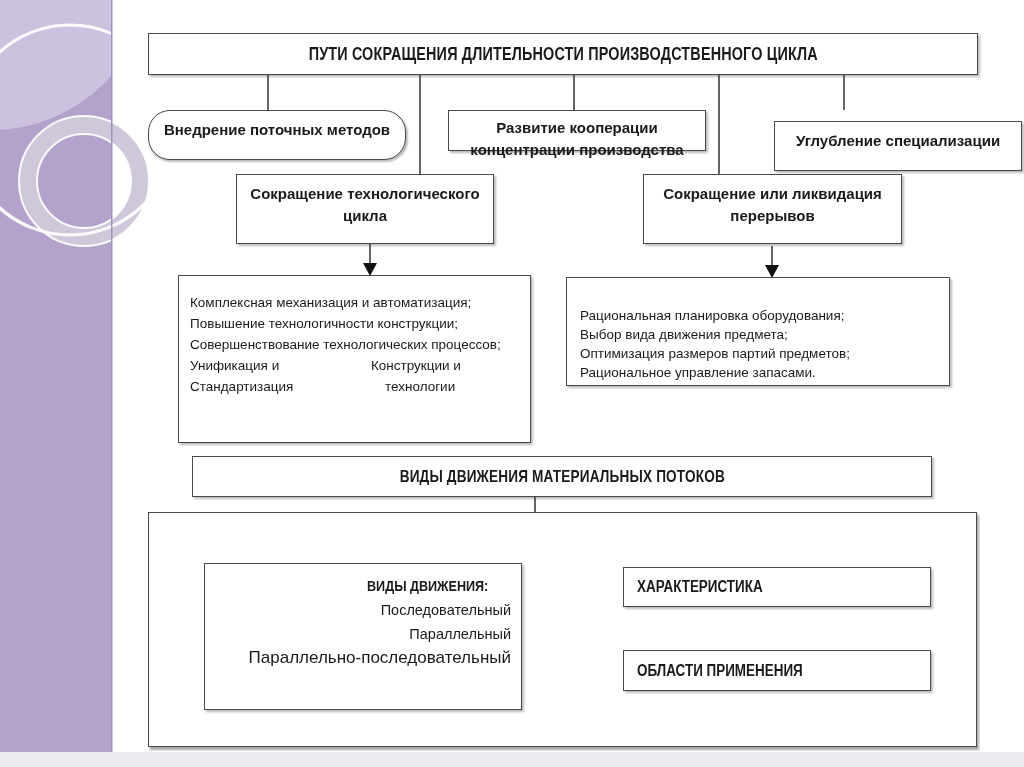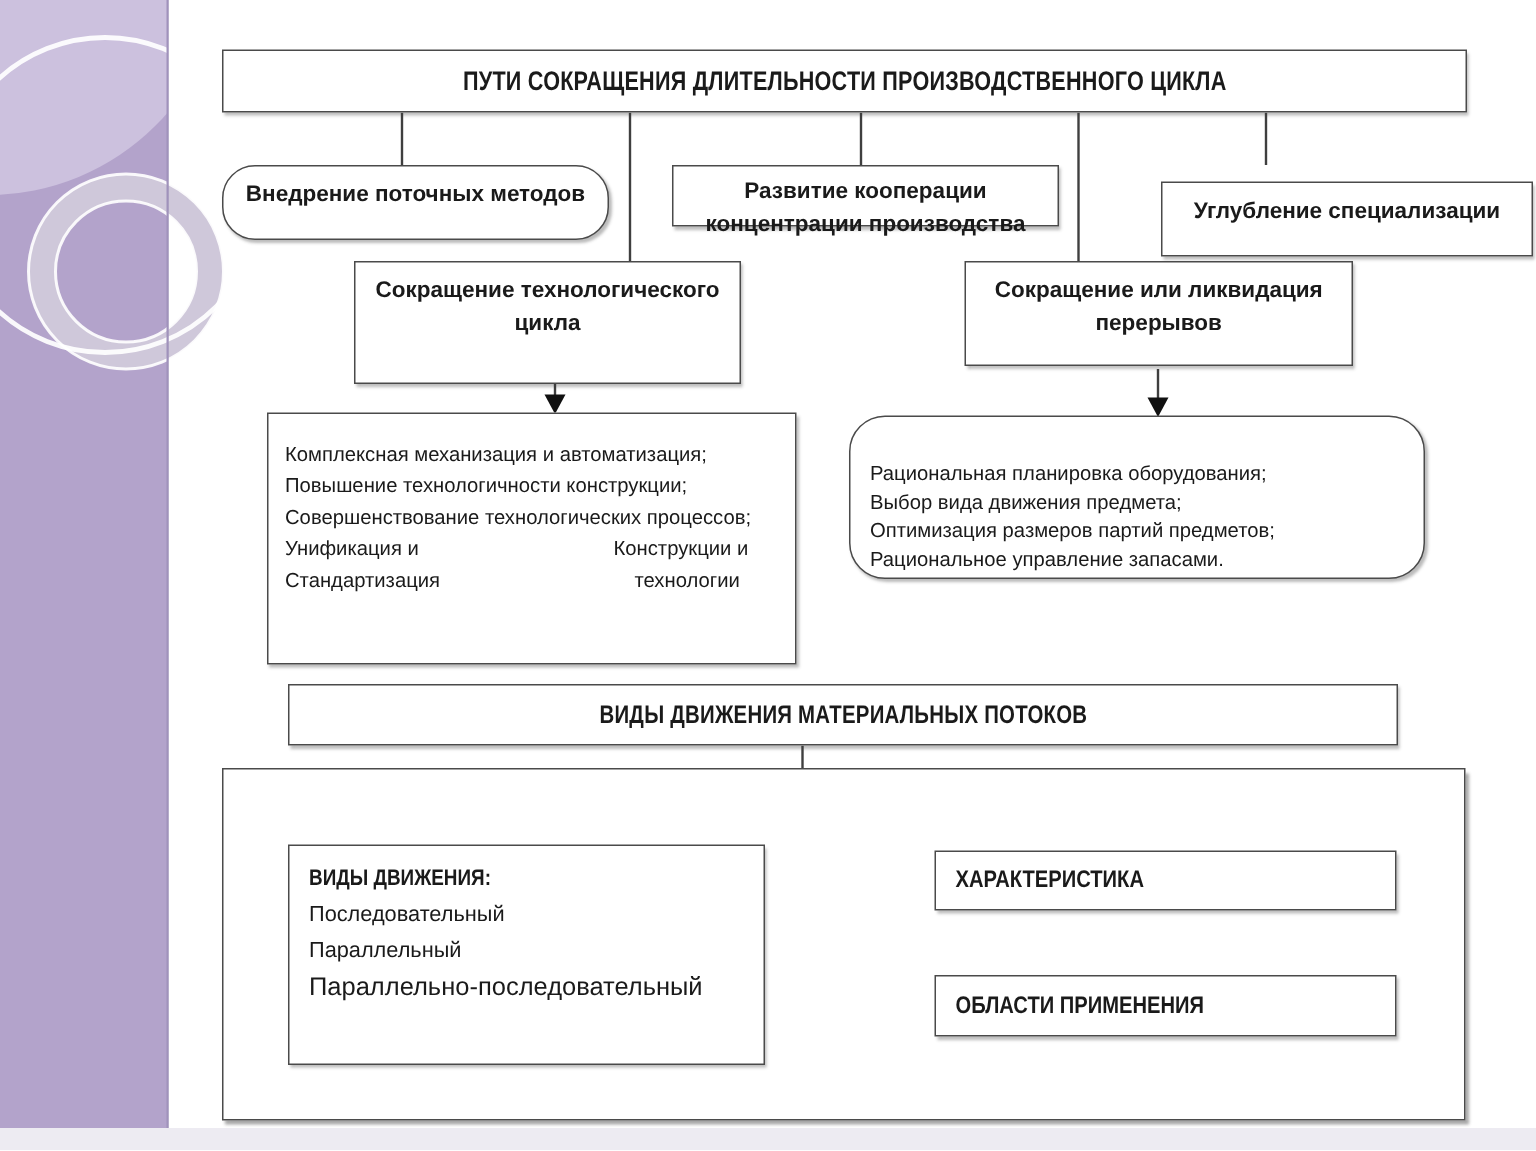--- a/index.html
+++ b/index.html
@@ -30,21 +30,21 @@
   }
   .cond-left{
     font-weight:bold;
     display:inline-block;
     transform:scaleX(0.84);
     transform-origin:0 50%;
     white-space:nowrap;
   }
   .lbl{font-weight:bold;font-size:15px;line-height:1.45;}
   .body-text{font-size:13.5px;line-height:21px;}
-  .pair-row{display:flex;gap:38px;}
+  .pair-row{display:flex;}
   .pair-left{display:inline-block;width:181px;flex:0 0 181px;}
   svg{display:block;}
 </style>
 </head>
 <body>
 
 <div id="slide">
 
   <svg class="abs" style="left:0;top:0;" width="200" height="767" viewBox="0 0 200 767">
     <defs>
@@ -95,21 +95,21 @@
   </div>
 
   <div class="box top-center" style="left:448px;top:110px;width:258px;height:41px;padding:6px 8px 0 8px;">
     <span class="lbl">Развитие кооперации концентрации производства</span>
   </div>
 
   <div class="box top-center" style="left:733px;top:121px;width:248px;height:50px;padding-top:8px;margin-left:41px;">
     <span class="lbl">Углубление специализации</span>
   </div>
 
-  <div class="box top-center" style="left:236px;top:174px;width:258px;height:82px;padding:8px 10px 0 10px;">
+  <div class="box top-center" style="left:236px;top:174px;width:258px;height:70px;padding:8px 10px 0 10px;">
     <span class="lbl">Сокращение технологического цикла</span>
   </div>
 
   <div class="box top-center" style="left:643px;top:174px;width:259px;height:70px;padding:8px 14px 0 14px;">
     <span class="lbl">Сокращение или ликвидация перерывов</span>
   </div>
 
   <div class="box" style="left:178px;top:275px;width:353px;height:168px;padding:16px 10px 0 11px;">
     <div class="body-text">Комплексная механизация и автоматизация;</div>
     <div class="body-text">Повышение технологичности конструкции;</div>
@@ -117,34 +117,34 @@
     <div class="body-text pair-row">
       <span class="pair-left">Унификация и</span>
       <span>Конструкции и</span>
     </div>
     <div class="body-text pair-row">
       <span class="pair-left">Стандартизация</span>
       <span style="padding-left:14px;">технологии</span>
     </div>
   </div>
 
-  <div class="box" style="left:566px;top:277px;width:384px;height:109px;padding:28px 10px 0 13px;border-radius:24px;">
+  <div class="box" style="left:566px;top:277px;width:384px;height:109px;padding:28px 10px 0 13px;">
     <div class="body-text" style="line-height:19px;">Рациональная планировка оборудования;</div>
     <div class="body-text" style="line-height:19px;">Выбор вида движения предмета;</div>
     <div class="body-text" style="line-height:19px;">Оптимизация размеров партий предметов;</div>
     <div class="body-text" style="line-height:19px;">Рациональное управление запасами.</div>
   </div>
 
   <div class="box center-flex" style="left:192px;top:456px;width:740px;height:41px;">
     <span class="cond" style="font-size:17px;">ВИДЫ ДВИЖЕНИЯ МАТЕРИАЛЬНЫХ ПОТОКОВ</span>
   </div>
 
   <div class="box" style="left:148px;top:512px;width:829px;height:235px;box-shadow:2px 3px 2px rgba(60,60,60,0.45);"></div>
 
-  <div class="box" style="left:192px;top:563px;width:318px;height:147px;padding:10px 10px 0 13px;">
+  <div class="box" style="left:204px;top:563px;width:318px;height:147px;padding:10px 10px 0 13px;text-align:right;">
     <div style="font-size:15px;line-height:24px;">
       <span class="cond-left">ВИДЫ ДВИЖЕНИЯ:</span>
     </div>
     <div style="font-size:14.5px;line-height:24px;">Последовательный</div>
     <div style="font-size:14.5px;line-height:24px;">Параллельный</div>
     <div style="font-size:17px;line-height:24px;">Параллельно-последовательный</div>
   </div>
 
   <div class="box" style="left:623px;top:567px;width:308px;height:40px;display:flex;align-items:center;padding-left:13px;">
     <span class="cond-left" style="font-size:16px;">ХАРАКТЕРИСТИКА</span>

